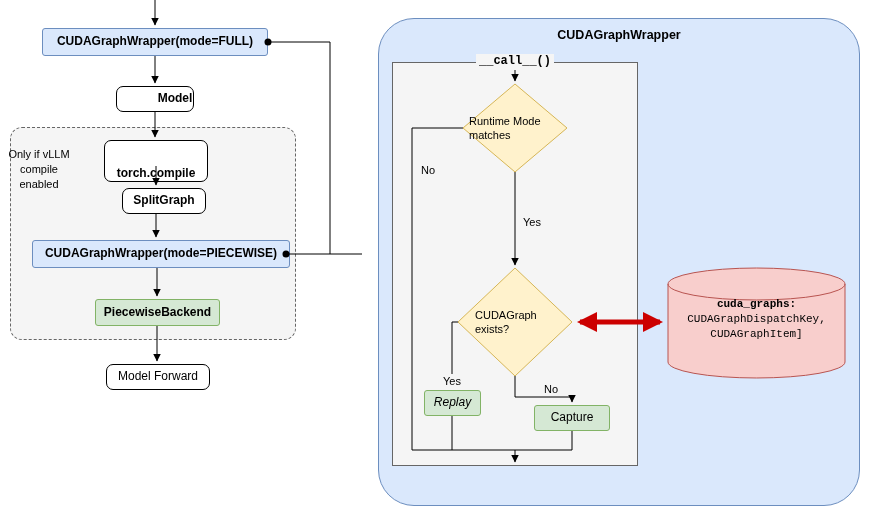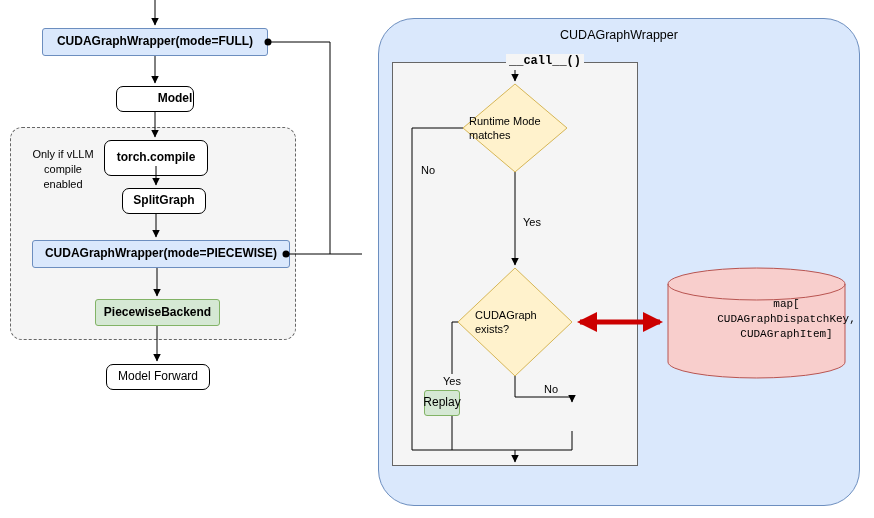--- a/index.html
+++ b/index.html
@@ -27,22 +27,22 @@
   }
   .dashed-group {
     position:absolute; background:var(--panel-gray-fill,#f5f5f5);
     border:1px dashed #666; border-radius:12px;
   }
 
   .lbl { position:absolute; font-size:11px; line-height:14px; white-space:nowrap; }
   .lbl.bg { background:var(--panel-gray-fill,#f5f5f5); padding:0 2px; }
   .center-x { transform:translateX(-50%); text-align:left; white-space:normal; }
 
-  .panel-title { position:absolute; font-size:12.5px; font-weight:normal; text-align:center; }
-  .mono { font-family:"Liberation Mono", "DejaVu Sans Mono", monospace;margin-left:30px; }
+  .panel-title { position:absolute; font-size:12.5px; font-weight:bold; text-align:center; }
+  .mono { font-family:"Liberation Mono", "DejaVu Sans Mono", monospace; }
   .call-label {
     position:absolute; font-size:12px; font-weight:bold; text-align:center;
     background:var(--panel-gray-fill,#f5f5f5); padding:0 3px;
   }
   .group-note { position:absolute; font-size:11px; line-height:15px; text-align:center; white-space:normal; }
 
   .ds-text { position:absolute; text-align:center; font-size:11px; line-height:15px; }
   .ds-text .t { font-weight:bold; }
 </style>
 </head>
@@ -53,38 +53,41 @@
   <div class="blue-panel" style="left:378px; top:18px; width:482px; height:488px;"></div>
   <div class="gray-panel" style="left:392px; top:62px; width:246px; height:404px;"></div>
   <div class="dashed-group" style="left:10px; top:127px; width:286px; height:213px;"></div>
 
   <div class="node blue" style="left:42px; top:28px; width:226px; height:28px;">
     <span>CUDAGraphWrapper(mode=FULL)</span>
   </div>
   <div class="node" style="left:116px; top:86px; width:78px; height:26px;padding-left:40px;">
     <span>Model</span>
   </div>
-  <div class="node" style="left:104px; top:140px; width:104px; height:36px;">
+  <div class="node" style="left:104px; top:140px; width:104px; height:42px;align-items:flex-end;">
     <span>torch.compile</span>
   </div>
   <div class="node" style="left:122px; top:188px; width:84px; height:26px;">
     <span>SplitGraph</span>
   </div>
   <div class="node blue" style="left:32px; top:240px; width:258px; height:28px;">
     <span>CUDAGraphWrapper(mode=PIECEWISE)</span>
   </div>
   <div class="node green" style="left:95px; top:299px; width:125px; height:27px;">
     <span>PiecewiseBackend</span>
   </div>
   <div class="node normal" style="left:106px; top:364px; width:104px; height:26px;">
     <span>Model Forward</span>
   </div>
 
-  <div class="node green normal" style="left:424px; top:390px; width:36px; height:26px;">
+  <div class="node green normal" style="left:424px; top:390px; width:57px; height:26px;font-style:italic;">
     <span>Replay</span>
+  </div>
+  <div class="node green normal" style="left:534px; top:405px; width:76px; height:26px;">
+    <span>Capture</span>
   </div>
 
   <svg class="layer" viewBox="0 0 874 518">
     <defs>
       <marker id="arrowBlack" markerWidth="9" markerHeight="9" refX="7.5" refY="4" orient="auto">
         <path d="M0,0 L8,4 L0,8 Z" fill="#000"></path>
       </marker>
       <marker id="arrowRed" markerWidth="4.5" markerHeight="4.5" refX="3.4" refY="2" orient="auto-start-reverse">
         <path d="M0,0 L4,2 L0,4 Z" fill="var(--red-arrow,#cc0000)"></path>
       </marker>
@@ -119,29 +122,29 @@
     <path d="M580,322 L660,322" style="stroke:var(--red-arrow,#cc0000);" stroke-width="5" fill="none" marker-start="url(#arrowRed)" marker-end="url(#arrowRed)"></path>
 
     <path d="M668,284 A88.5,16 0 0 1 845,284 L845,362 A88.5,16 0 0 1 668,362 Z" style="fill:var(--datastore-fill,#f8cecc); stroke:var(--datastore-stroke,#b85450);"></path>
     <path d="M668,284 A88.5,16 0 0 0 845,284" fill="none" style="stroke:var(--datastore-stroke,#b85450);"></path>
   </svg>
 
   <div class="panel-title" style="left:378px; top:28px; width:482px;">CUDAGraphWrapper</div>
 
   <div class="call-label mono" style="left:515px; top:54px; transform:translateX(-50%);">__call__()</div>
 
-  <div class="group-note" style="left:28px; top:147px; width:70px;">Only if vLLM compile enabled</div>
+  <div class="group-note" style="left:4px; top:147px; width:70px;">Only if vLLM compile enabled</div>
 
   <div class="lbl center-x" style="left:515px; top:114px; width:92px;">Runtime Mode matches</div>
   <div class="lbl center-x" style="left:515px; top:308px; width:80px;">CUDAGraph exists?</div>
 
   <div class="lbl bg" style="left:419px; top:163px;">No</div>
   <div class="lbl bg" style="left:521px; top:215px;">Yes</div>
   <div class="lbl bg" style="left:441px; top:374px;">Yes</div>
   <div class="lbl bg" style="left:542px; top:382px;">No</div>
 
   <div class="ds-text mono" style="left:668px; top:297px; width:177px;">
-    <div>map[</div>
+    <div class="t">cuda_graphs:</div>
     <div>CUDAGraphDispatchKey,</div>
     <div>CUDAGraphItem]</div>
   </div>
 
 </div>
 
 </body></html>

